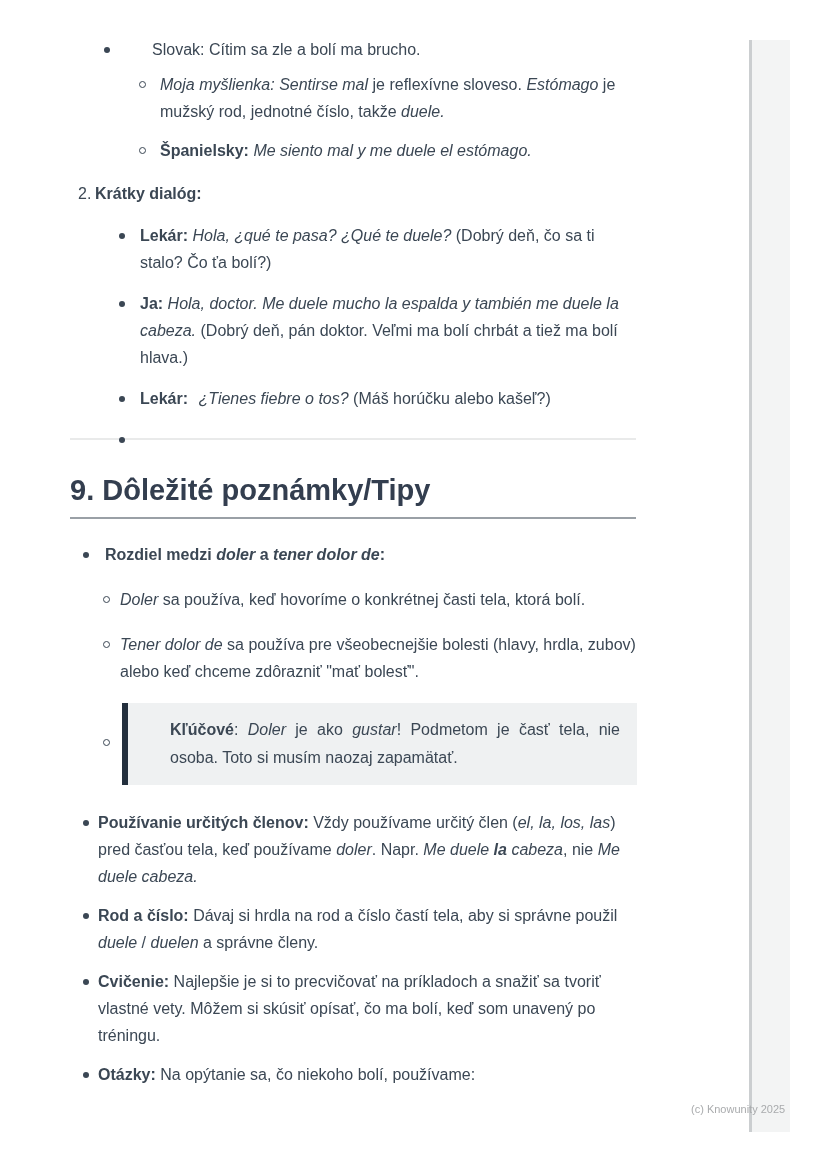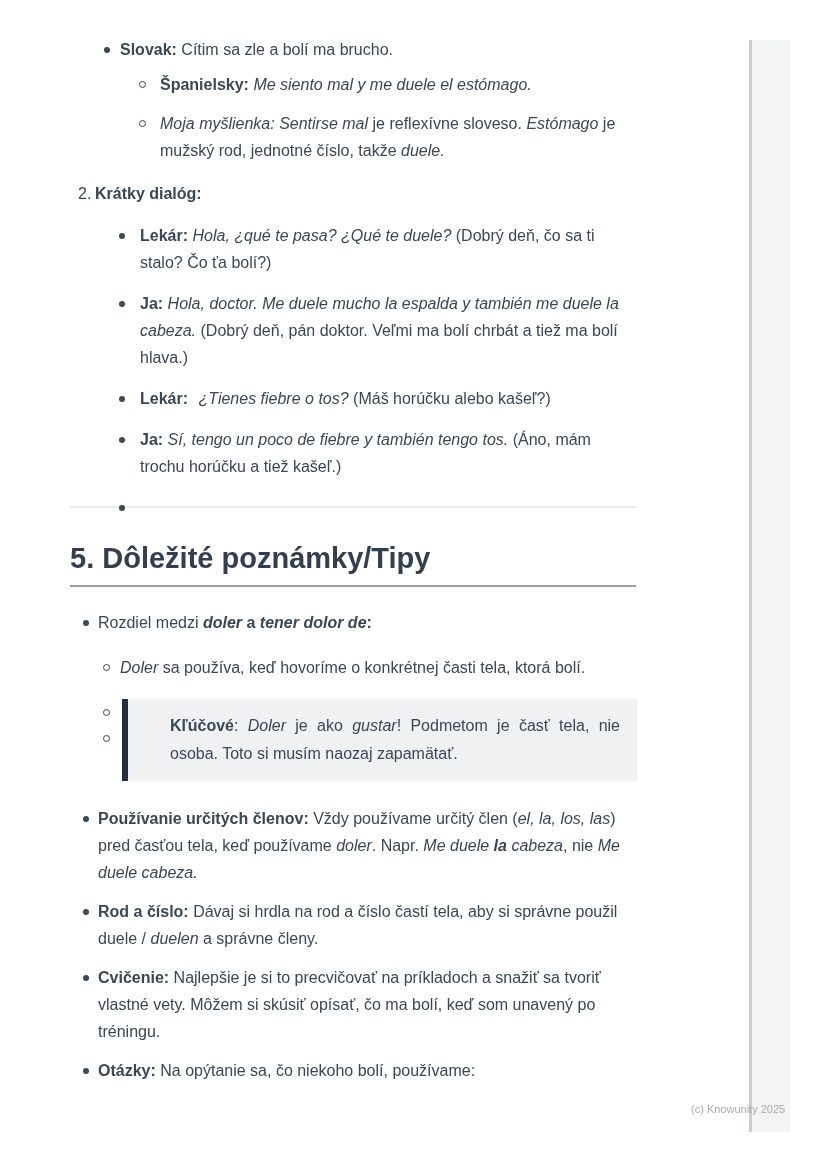--- a/index.html
+++ b/index.html
@@ -99,29 +99,29 @@
 </style>
 </head>
 <body>
 
 <div class="page">
   <div class="content">
 
     <ul class="ulA">
       <li class="liA">
         <span class="marker disc"></span>
-        <span><span style="font-weight: 700;">Slovak: </span><span>Cítim sa zle a bolí ma brucho.</span></span>
+        <span><span style="font-weight: 400; margin-left: 32px;">Slovak: </span><span>Cítim sa zle a bolí ma brucho.</span></span>
+      </li>
+      <li class="liA2">
+        <span class="marker circle"></span>
+        <span><span style="font-style: italic;">Moja myšlienka: Sentirse mal</span><span> je reflexívne sloveso. </span><span style="font-style: italic;">Estómago</span><span> je mužský rod, jednotné číslo, takže </span><span style="font-style: italic;">duele.</span></span>
       </li>
       <li class="liA2">
         <span class="marker circle"></span>
         <span><span style="font-weight: 700;">Španielsky: </span><span style="font-style: italic;">Me siento mal y me duele el estómago.</span></span>
-      </li>
-      <li class="liA2">
-        <span class="marker circle"></span>
-        <span><span style="font-style: italic;">Moja myšlienka: Sentirse mal</span><span> je reflexívne sloveso. </span><span style="font-style: italic;">Estómago</span><span> je mužský rod, jednotné číslo, takže </span><span style="font-style: italic;">duele.</span></span>
       </li>
     </ul>
 
     <div class="num-item">
       <span class="num">2.</span>
       <span class="num-title">Krátky dialóg:</span>
     </div>
 
     <ul class="ulB">
       <li class="liB">
@@ -131,56 +131,53 @@
       <li class="liB">
         <span class="marker disc"></span>
         <span><span style="font-weight: 700;">Ja: </span><span style="font-style: italic;">Hola, doctor. Me duele mucho la espalda y también me duele la cabeza.</span><span> (Dobrý deň, pán doktor. Veľmi ma bolí chrbát a tiež ma bolí hlava.)</span></span>
       </li>
       <li class="liB">
         <span class="marker disc"></span>
         <span><span style="font-weight: 700;">Lekár: </span><span style="font-style: italic; margin-left: 6px;">¿Tienes fiebre o tos?</span><span> (Máš horúčku alebo kašeľ?)</span></span>
       </li>
       <li class="liB">
         <span class="marker disc"></span>
-        <span><span style="font-weight: 700;">Ja: </span><span style="font-style: italic;">Sí, tengo un poco de fiebre y también tengo tos.</span><span> (Áno, mám trochu horúčku a tiež kašeľ.)</span></span>
-      </li>
-      <li class="liB">
-        <span class="marker disc"></span>
       </li>
     </ul>
 
     <hr class="divider">
 
-    <h2 class="heading">5. Dôležité poznámky/Tipy</h2>
+    <h2 class="heading">9. Dôležité poznámky/Tipy</h2>
 
     <ul class="ulC">
       <li class="liC">
         <span class="marker disc"></span>
-        <span><span style="font-weight: 400;">Rozdiel medzi </span><span style="font-weight: 700; font-style: italic;">doler</span><span style="font-weight: 700;"> a </span><span style="font-weight: 700; font-style: italic;">tener dolor de</span><span style="font-weight: 700;">:</span></span>
+        <span><span style="font-weight: 700; margin-left: 7px;">Rozdiel medzi </span><span style="font-weight: 700; font-style: italic;">doler</span><span style="font-weight: 700;"> a </span><span style="font-weight: 700; font-style: italic;">tener dolor de</span><span style="font-weight: 700;">:</span></span>
       </li>
       <ul class="ulC2">
         <li class="liC2">
           <span class="marker circle"></span>
           <span><span style="font-style: italic;">Doler</span><span> sa používa, keď hovoríme o konkrétnej časti tela, ktorá bolí.</span></span>
         </li>
         <li class="liC2">
           <span class="marker circle"></span>
+          <span><span style="font-style: italic;">Tener dolor de</span><span> sa používa pre všeobecnejšie bolesti (hlavy, hrdla, zubov) alebo keď chceme zdôrazniť "mať bolesť".</span></span>
         </li>
         <li class="callout-item">
           <span class="marker circle"></span>
           <blockquote class="callout"><span style="font-weight: 700;">Kľúčové</span><span>: </span><span style="font-style: italic;">Doler</span><span> je ako </span><span style="font-style: italic;">gustar</span><span>! Podmetom je časť tela, nie osoba. Toto si musím naozaj zapamätať.</span></blockquote>
         </li>
       </ul>
       <li class="liC">
         <span class="marker disc"></span>
         <span><span style="font-weight: 700;">Používanie určitých členov: </span><span>Vždy používame určitý člen (</span><span style="font-style: italic;">el, la, los, las</span><span>) pred časťou tela, keď používame </span><span style="font-style: italic;">doler</span><span>. Napr. </span><span style="font-style: italic;">Me duele </span><span style="font-weight: 700; font-style: italic;">la</span><span style="font-style: italic;"> cabeza</span><span>, nie </span><span style="font-style: italic;">Me duele cabeza.</span></span>
       </li>
       <li class="liC">
         <span class="marker disc"></span>
-        <span><span style="font-weight: 700; text-align: center;">Rod a číslo: </span><span>Dávaj si hrdla na rod a číslo častí tela, aby si správne použil </span><span style="">duele</span><span> / </span><span style="font-style: italic;">duelen</span><span> a správne členy.</span></span>
+        <span><span style="font-weight: 700; text-align: center;">Rod a číslo: </span><span>Dávaj si hrdla na rod a číslo častí tela, aby si správne použil </span><span style="font-style: italic;">duele</span><span> / </span><span style="font-style: italic;">duelen</span><span> a správne členy.</span></span>
       </li>
       <li class="liC">
         <span class="marker disc"></span>
         <span><span style="font-weight: 700;">Cvičenie: </span><span>Najlepšie je si to precvičovať na príkladoch a snažiť sa tvoriť vlastné vety. Môžem si skúsiť opísať, čo ma bolí, keď som unavený po tréningu.</span></span>
       </li>
       <li class="liC">
         <span class="marker disc"></span>
         <span><span style="font-weight: 700;">Otázky: </span><span>Na opýtanie sa, čo niekoho bolí, používame:</span></span>
       </li>
 

